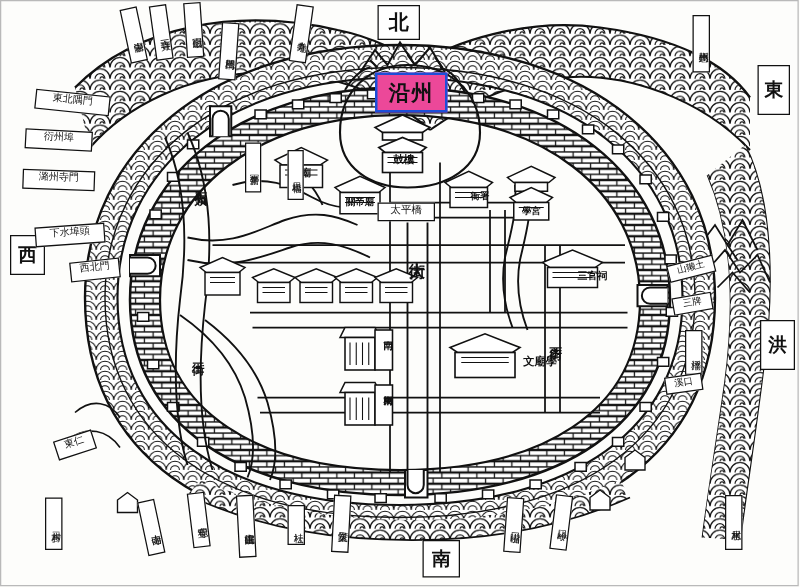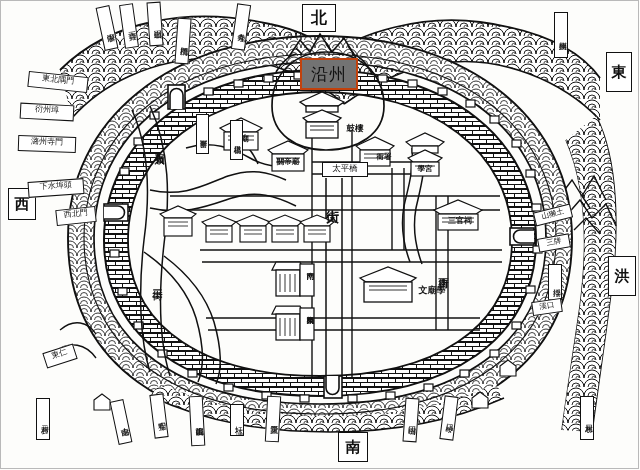--- a/index.html
+++ b/index.html
@@ -44,23 +44,23 @@
   }
   .bldg-label{
     position:absolute;color:#111;text-align:center;
     font-weight:bold;line-height:1;white-space:nowrap;
   }
   .street-label{
     position:absolute;color:#111;font-weight:bold;line-height:1;
   }
   .street-label.vert{writing-mode:vertical-rl;text-orientation:upright;}
   .titlebox{
-    position:absolute;background:#737373;border:2px solid #c2410c;
+    position:absolute;background:#ec4899;border:2px solid #1d4ed8;
     display:flex;align-items:center;justify-content:center;
-    color:#111;font-weight:normal;box-sizing:border-box;
+    color:#111;font-weight:bold;box-sizing:border-box;
   }
 </style>
 </head>
 <body>
 
 <div id="map-root">
 
   <svg class="layer" viewBox="0 0 640 470" preserveAspectRatio="none">
     <defs>
 
@@ -409,31 +409,31 @@
       <rect x="300" y="264" width="14" height="32"></rect>
     </g>
     <g fill="#fff" stroke="#111" stroke-width="1.25">
       <path d="M272 314 L276 306 L300 306 L304 314 Z"></path>
       <rect x="276" y="314" width="24" height="26"></rect>
       <path d="M280 318 v18 M285 318 v18 M290 318 v18 M295 318 v18" stroke-width="0.85"></path>
       <rect x="300" y="308" width="14" height="32"></rect>
     </g>
   </svg>
 
-  <div class="bldg-label" style="left:308px;top:124px;width:30px;font-size:8.5px;margin-left:32px;">鼓樓</div>
+  <div class="bldg-label" style="left:308px;top:124px;width:30px;font-size:8.5px;">鼓樓</div>
   <div class="bldg-label" style="left:226px;top:135px;width:30px;font-size:8px;">西廟</div>
   <div class="bldg-label" style="left:272px;top:158px;width:32px;font-size:7.5px;">關帝廟</div>
   <div class="bldg-label" style="left:360px;top:153px;width:48px;font-size:7.5px;">衙署</div>
   <div class="bldg-label" style="left:411px;top:165px;width:28px;font-size:7.5px;">學宮</div>
-  <div class="bldg-label" style="left:432px;top:217px;width:40px;font-size:8px;text-align:right;">三官祠</div>
+  <div class="bldg-label" style="left:454px;top:217px;width:40px;font-size:8px;">三官祠</div>
   <div class="bldg-label" style="left:364px;top:286px;width:48px;font-size:9px;padding-left:44px;">文廟學</div>
   <div class="bldg-label vert" style="left:302px;top:266px;width:12px;font-size:7.5px;writing-mode:vertical-rl;text-orientation:upright;">南門</div>
   <div class="bldg-label vert" style="left:302px;top:310px;width:12px;font-size:7.5px;writing-mode:vertical-rl;text-orientation:upright;">東門橋</div>
 
-  <div class="lbl horiz" style="left:322px;top:162px;width:46px;height:15px;font-size:8.5px;">太平橋</div>
+  <div class="lbl horiz" style="left:302px;top:162px;width:46px;height:15px;font-size:8.5px;">太平橋</div>
   <div class="street-label vert" style="left:326px;top:200px;font-size:13px;">大街</div>
   <div class="street-label vert" style="left:152px;top:282px;font-size:10px;">三街</div>
   <div class="street-label vert" style="left:154px;top:146px;font-size:10px;">石人嶺</div>
   <div class="lbl vert" style="left:196px;top:114px;width:13px;height:40px;font-size:7.5px;">新軍營</div>
   <div class="lbl vert" style="left:230px;top:120px;width:13px;height:40px;font-size:7.5px;">福思橋</div>
   <div class="street-label vert" style="left:438px;top:270px;font-size:10px;">西街</div>
 
   <div id="frame-border"></div>
 </div>
 

